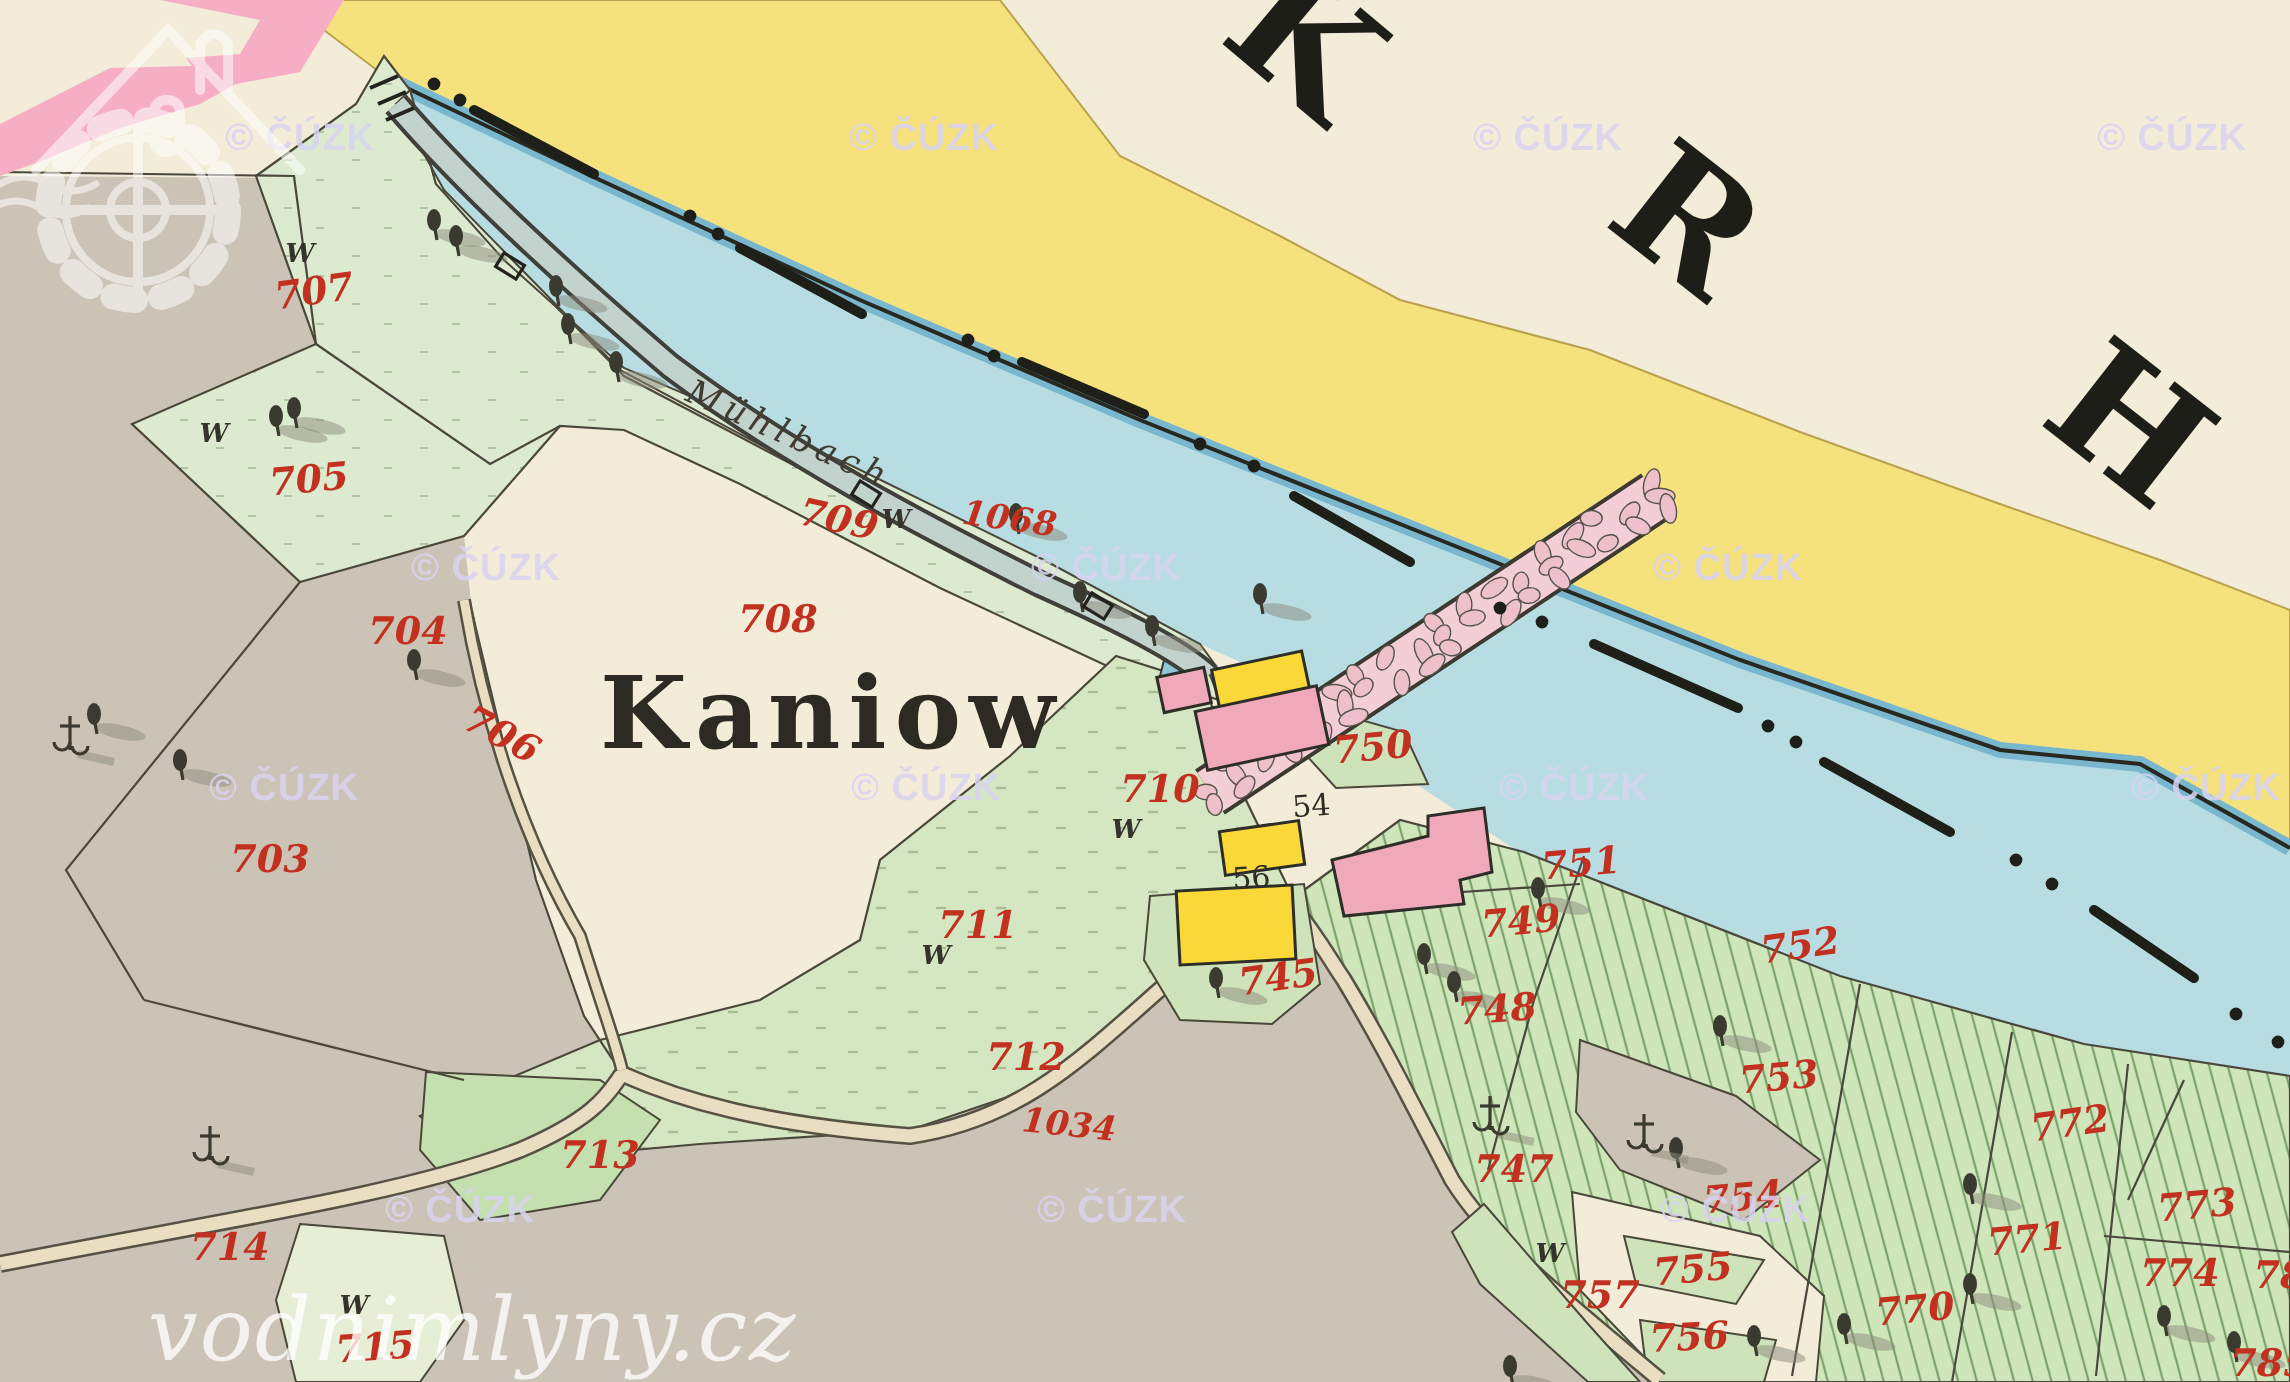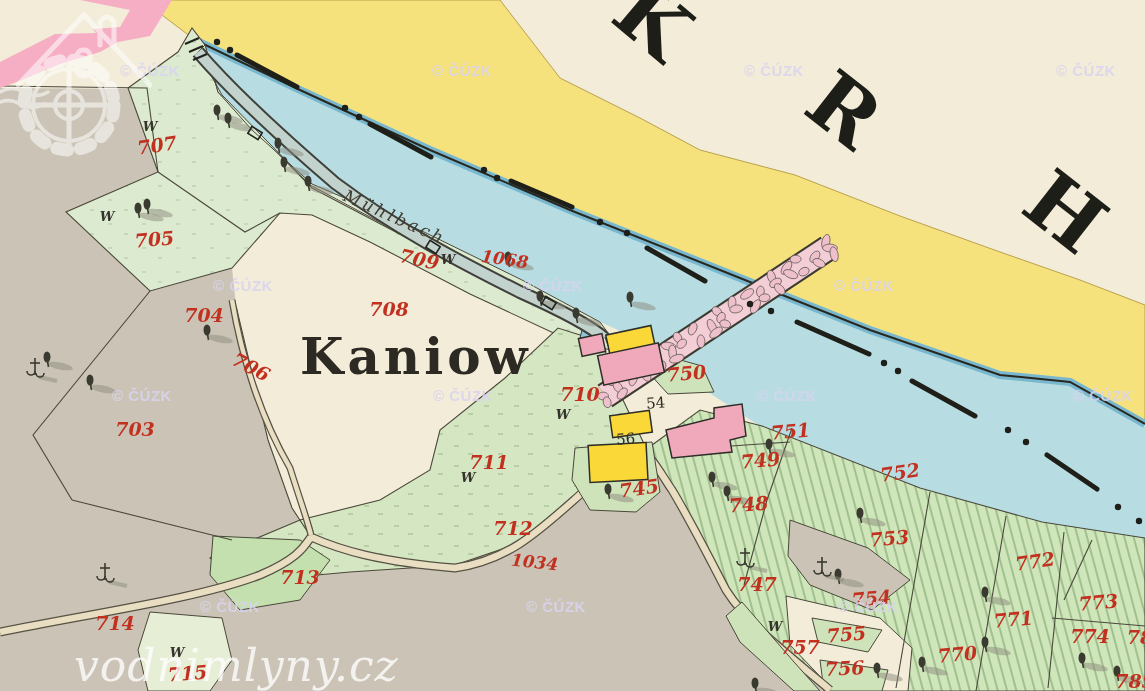--- a/index.html
+++ b/index.html
@@ -7,21 +7,21 @@
          font-family:"DejaVu Serif", serif;}
   .stage svg{position:absolute;left:0;top:0;}
   .red-num{fill:#c2301f;font-family:"DejaVu Serif",serif;font-style:italic;font-weight:bold;}
   .blk-num{fill:#2f2e26;font-family:"DejaVu Serif",serif;font-size:15px;}
   .w-mark{fill:#35342c;font-family:"DejaVu Serif",serif;font-style:italic;font-weight:600;font-size:13px;}
   .big-letter{fill:#1e1e18;font-family:"DejaVu Serif",serif;font-weight:bold;font-size:80px;}
   .village-name{fill:#2c2a22;font-family:"DejaVu Serif",serif;font-weight:600;font-size:50px;letter-spacing:4px;}
   .stream-name{fill:#403c32;font-family:"DejaVu Serif",serif;font-style:italic;font-size:17px;letter-spacing:3px;}
   #watermarks{position:absolute;left:0;top:0;width:100%;height:100%;pointer-events:none;}
   .wm{position:absolute;transform:translate(-50%,-50%);color:#d9d4f0;opacity:.85;
-      font-family:"Liberation Sans",sans-serif;font-weight:600;font-size:15px;letter-spacing:.5px;white-space:nowrap;}
+      font-family:"Liberation Sans",sans-serif;font-weight:600;font-size:19px;letter-spacing:.5px;white-space:nowrap;}
   .site-wm{position:absolute;left:38px;top:640px;color:rgba(255,255,255,.78);
       font-family:"DejaVu Serif",serif;font-style:italic;font-size:44px;letter-spacing:1px;margin-left:36px;}
   .logo-wm{position:absolute;left:95px;top:455px;opacity:.55;}
 </style>
 </head>
 <body>
 
 <div class="stage">
 <svg width="1145" height="691" viewBox="0 0 1145 691">
   <defs>

